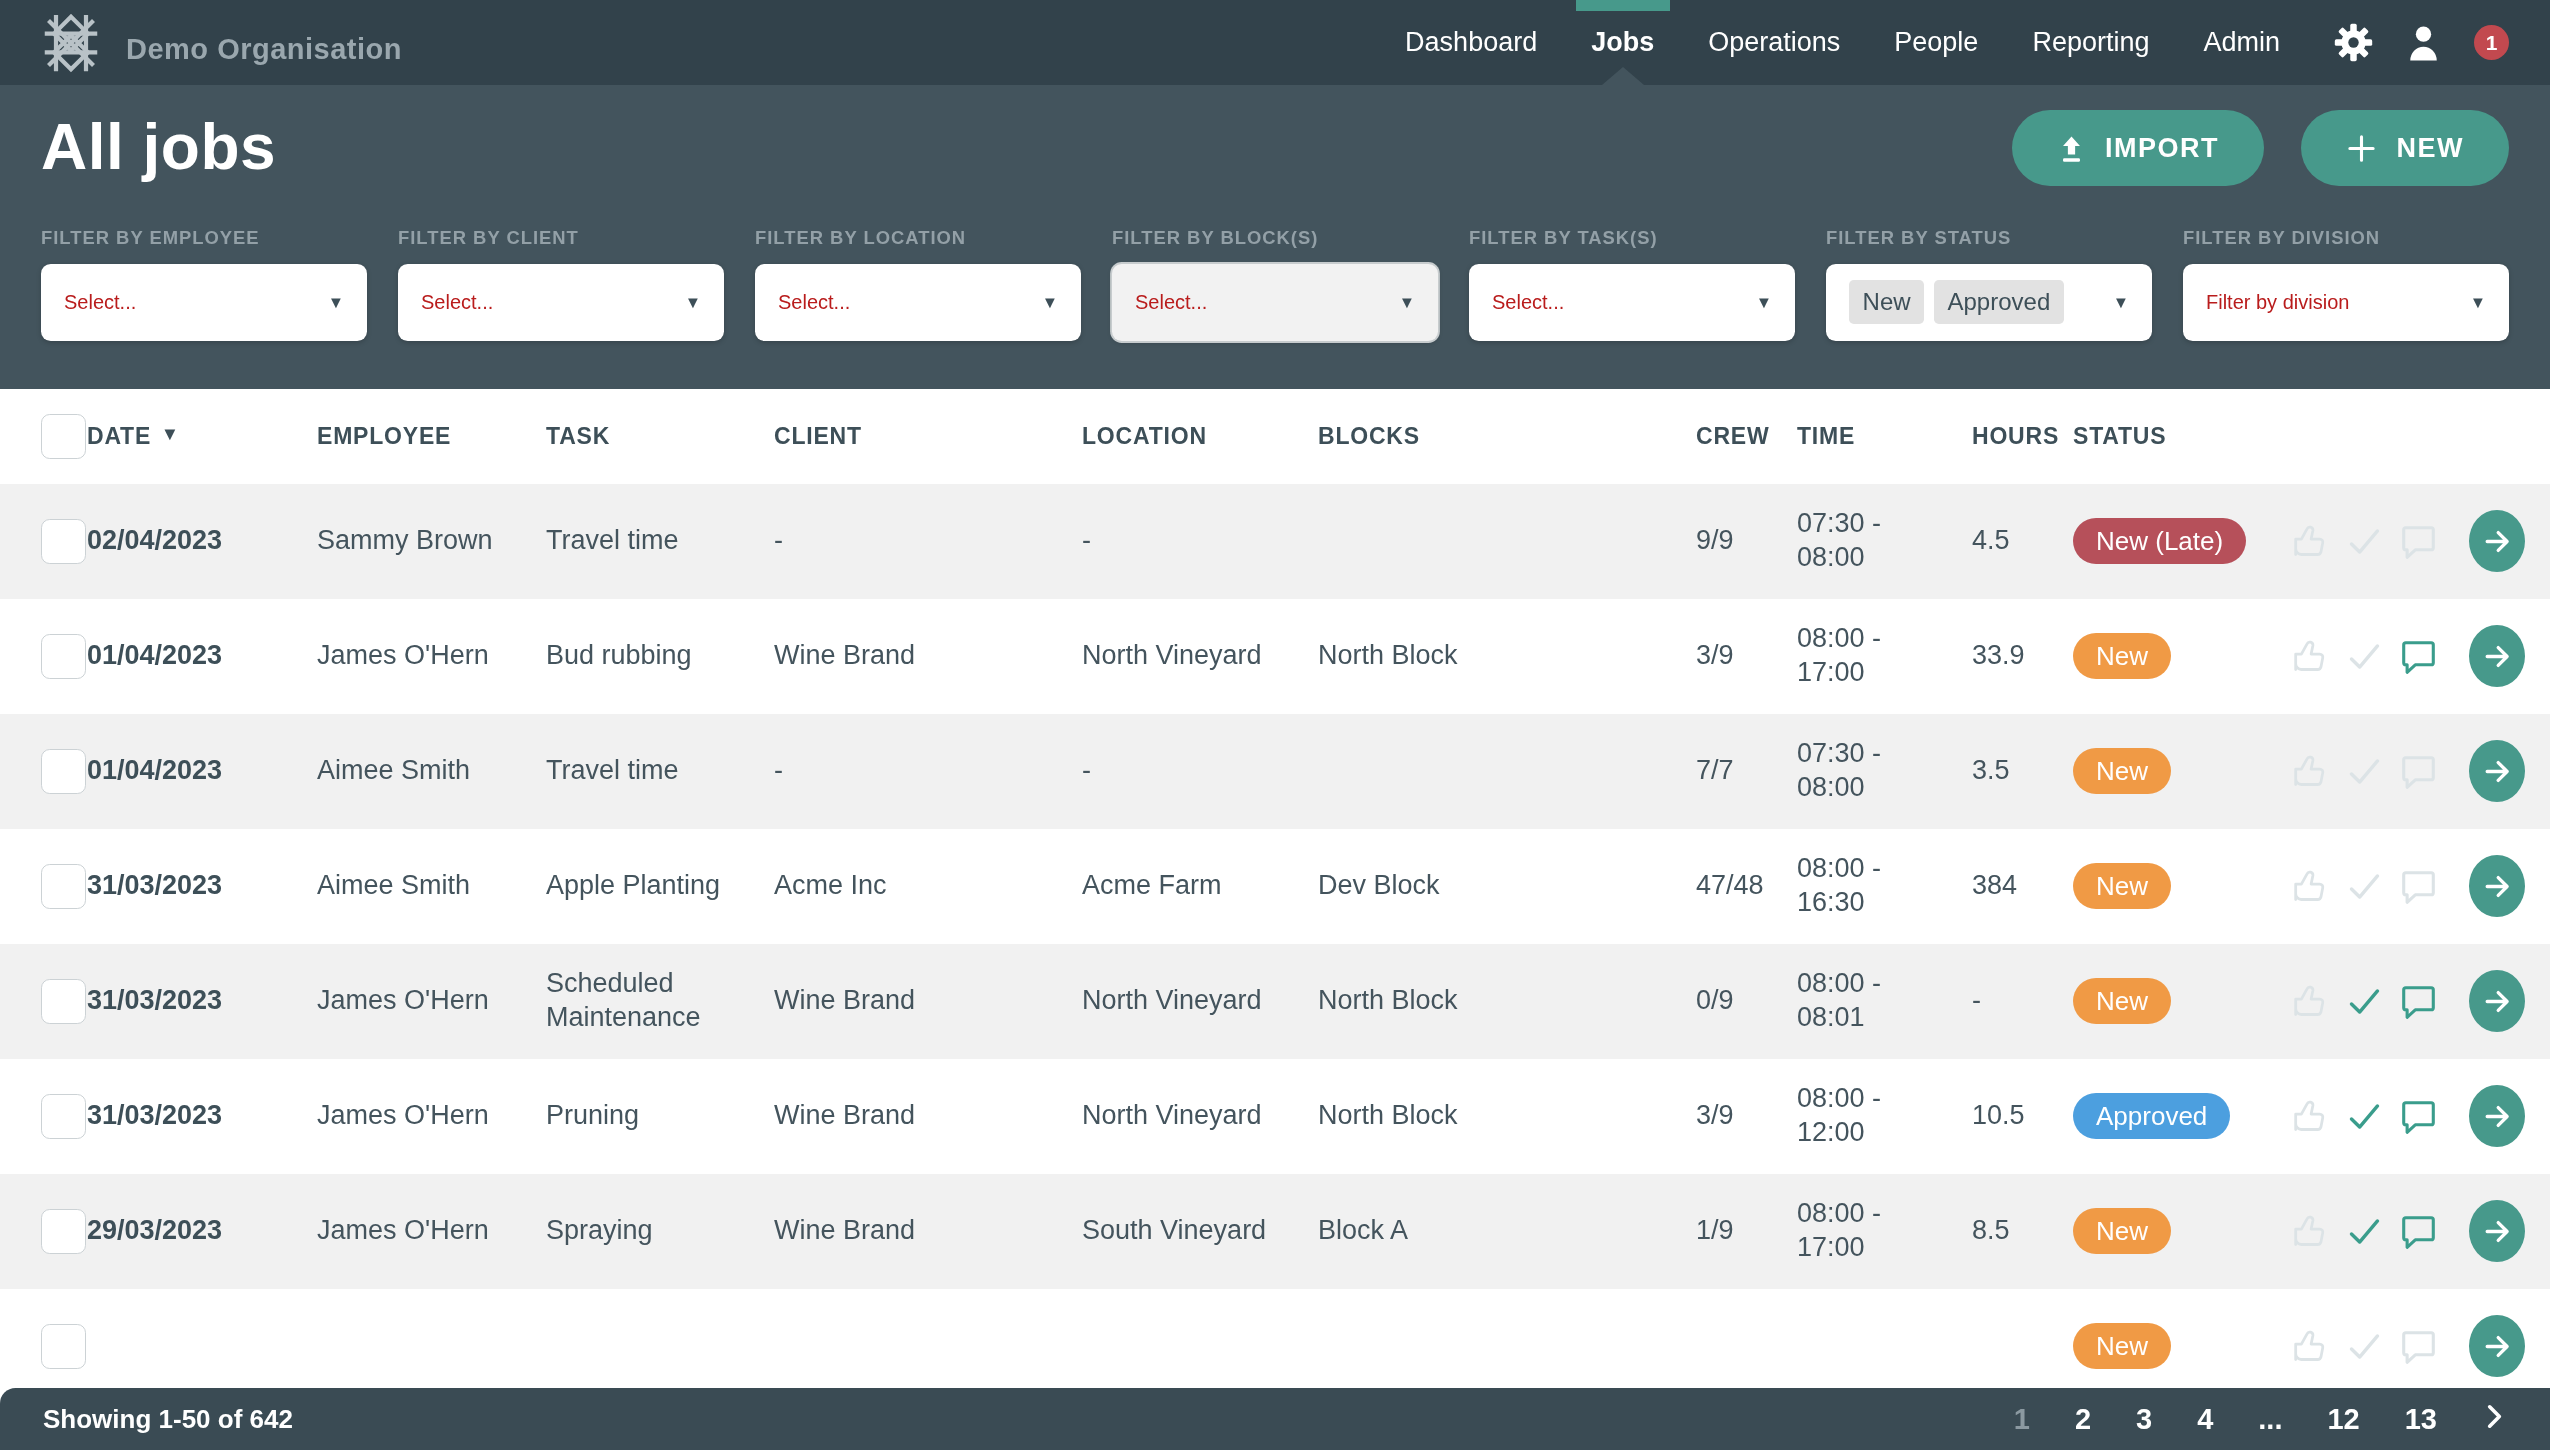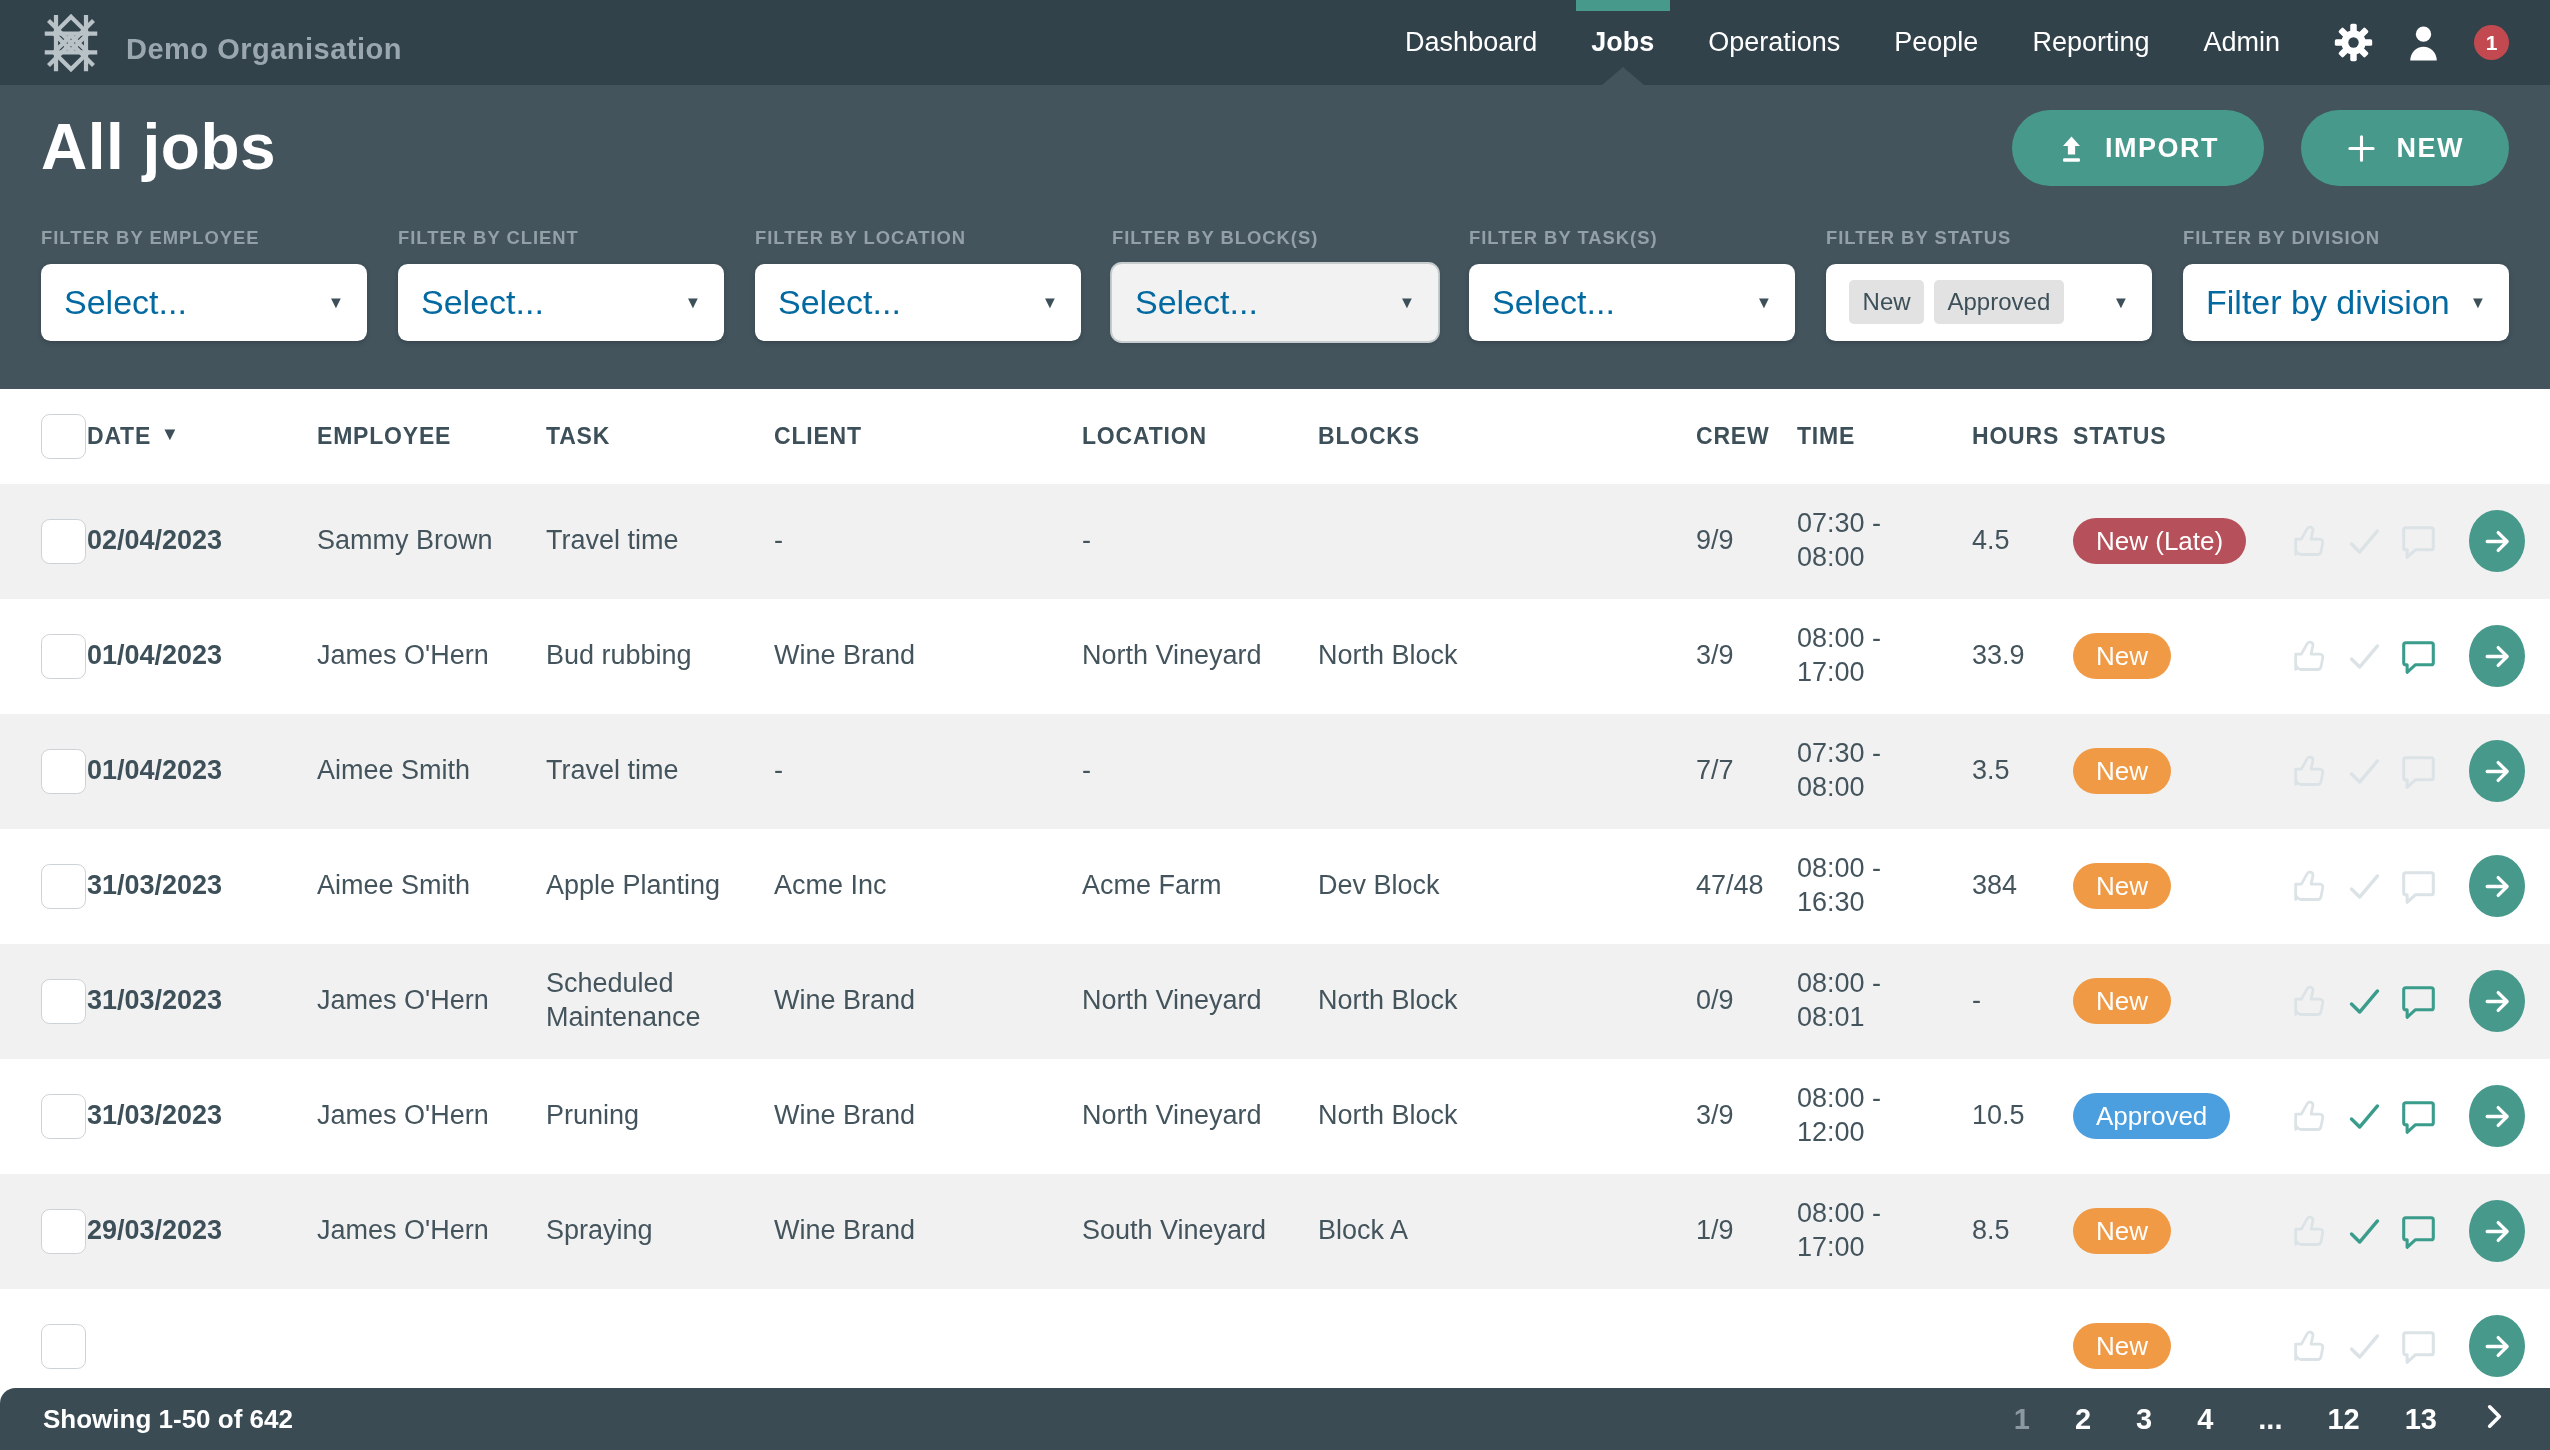--- a/index.html
+++ b/index.html
@@ -30,21 +30,21 @@
   .hero{background:var(--hero);padding:25px 41px 48px;}
   .hero-top{display:flex;align-items:flex-start;}
   .page-title{color:#fff;font-size:64px;font-weight:800;letter-spacing:0.5px;}
   .hero-actions{margin-left:auto;display:flex;gap:37px;}
   .btn{display:flex;align-items:center;justify-content:center;gap:19.4px;height:76px;padding:0 45px;border:none;border-radius:39px;background:var(--teal);color:#fff;font-size:27px;font-weight:800;letter-spacing:1.5px;cursor:pointer;font-family:inherit;}
   .filters{display:flex;gap:31px;margin-top:41px;}
   .filter{flex:1;min-width:0;}
   .filter-label{color:var(--label);font-size:18.4px;font-weight:700;letter-spacing:1px;margin-bottom:14.5px;text-transform:uppercase;white-space:nowrap;}
   .fbox{position:relative;height:77px;background:#fff;border-radius:9.7px;display:flex;align-items:center;padding:0 23px;box-shadow:0 1.9px 4.8px rgba(0,0,0,.18);cursor:pointer;}
   .fbox.focused{background:#f2f2f2;box-shadow:0 0 0 1.9px #c7ccce,0 1.9px 4.8px rgba(0,0,0,.18);}
-  .fbox .ph{color:#0369a1;font-size:34px;overflow:hidden;white-space:nowrap;}
+  .fbox .ph{color:#b91c1c;font-size:20px;overflow:hidden;white-space:nowrap;}
   .fbox .caret{margin-left:auto;color:#3d4f58;font-size:16.5px;}
   .chips{display:flex;gap:9.7px;overflow:hidden;flex:1;min-width:0;margin-right:5.8px;}
   .chip{background:#e2e2e2;color:#3d4f58;font-size:24px;padding:7.7px 13.6px;border-radius:4.8px;white-space:nowrap;flex:0 0 auto;}
 
   
   .grid{display:grid;grid-template-columns:46px 230px 229px 228px 308px 236px 378px 101px 175px 101px 217px minmax(0,1fr);align-items:center;padding:0 41px;}
   .thead{height:95px;background:#fff;}
   .th{color:var(--text-dark);font-size:23px;font-weight:800;letter-spacing:0.8px;display:flex;align-items:flex-start;gap:9.7px;}
   .sort{font-size:18.4px;}
   .checkbox{width:45px;height:45px;background:#fff;border:1.9px solid #ccd2d5;border-radius:8.7px;cursor:pointer;}

